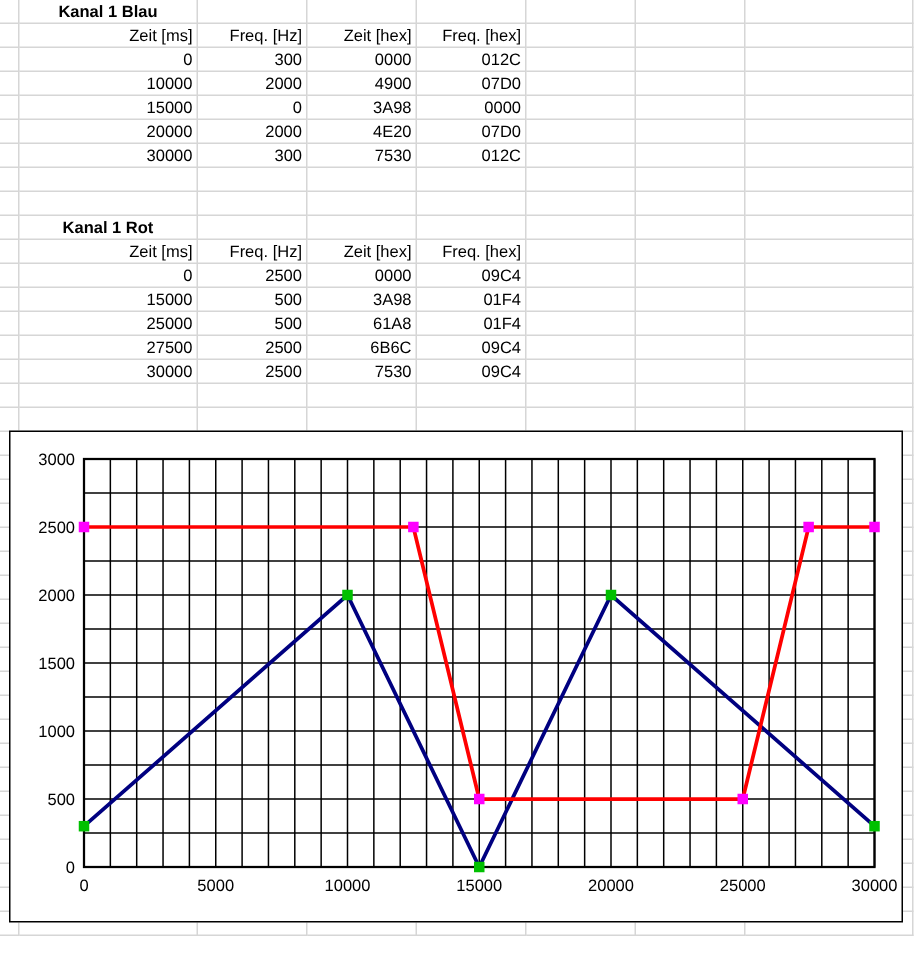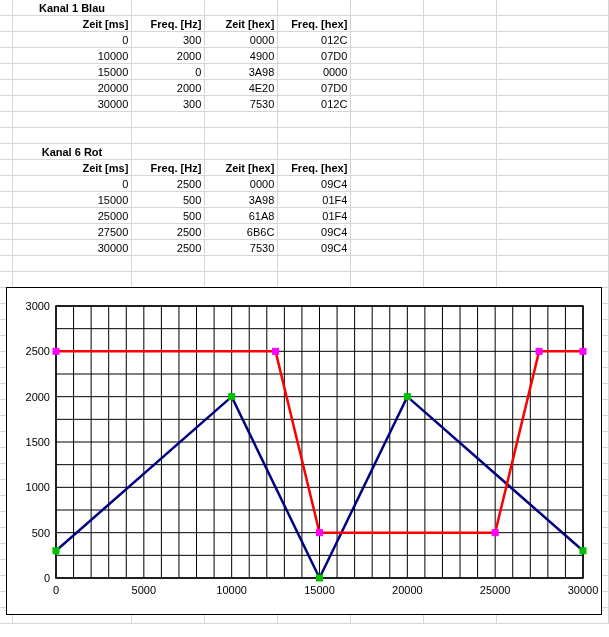--- a/index.html
+++ b/index.html
@@ -41,21 +41,21 @@
   .c1 { width: 118px; }
   .c2 { width: 72px; }
   .c3 { width: 72px; }
   .c4 { width: 72px; }
   .c5 { width: 72px; }
   .c6 { width: 72px; }
   .c7 { width: 110px; }
   .right { text-align: right; }
   .left { text-align: left; }
   .bold { font-weight: bold; text-align: center; }
-  .hdr { font-weight: bold; text-align: right; margin-left: 31px; }
+  .hdr { font-weight: normal; text-align: right; margin-left: 31px; }
 
   
   #chart-frame {
     position: absolute;
     left: 6px;
     top: 287px;
     width: 596px;
     height: 328px;
     background: #ffffff;
     border: 1px solid #000000;
@@ -175,21 +175,21 @@
         <td></td>
         <td></td>
         <td></td>
         <td></td>
         <td></td>
         <td></td>
       </tr>
 
       <tr>
         <td></td>
-        <td class="left bold">Kanal 6 Rot</td>
+        <td class="left bold">Kanal 1 Rot</td>
         <td></td>
         <td></td>
         <td></td>
         <td></td>
         <td></td>
         <td></td>
       </tr>
 
       <tr>
         <td></td>

